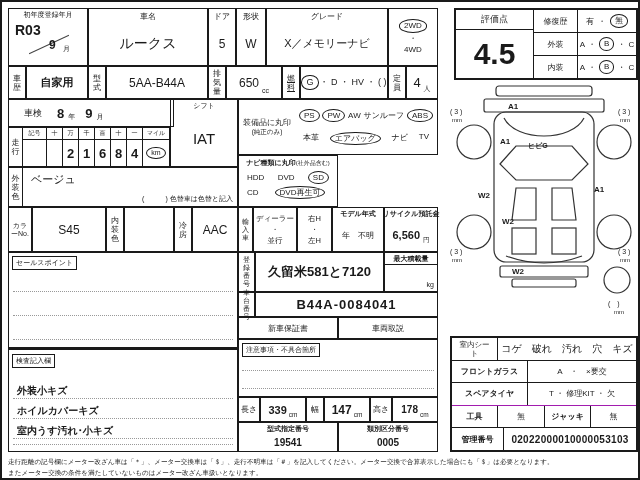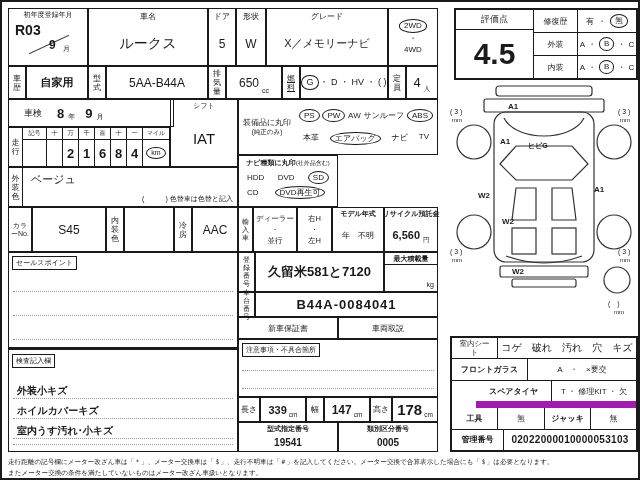--- a/index.html
+++ b/index.html
@@ -236,21 +236,21 @@
       <span style="font-size:11px;font-weight:bold;">339</span>
       <span style="font-size:6.5px;align-self:flex-end;padding-bottom:3px;">cm</span>
     </div>
     <div class="b cen" style="width:18px;font-size:8px;">幅</div>
     <div class="b cen" style="width:46px;gap:2px;">
       <span style="font-size:12px;font-weight:bold;">147</span>
       <span style="font-size:6.5px;align-self:flex-end;padding-bottom:3px;">cm</span>
     </div>
     <div class="b cen" style="width:22px;font-size:8px;">高さ</div>
     <div class="b cen" style="flex:1;gap:2px;">
-      <span style="font-size:15px;font-weight:bold;">178</span>
+      <span style="font-size:10px;font-weight:bold;">178</span>
       <span style="font-size:6.5px;align-self:flex-end;padding-bottom:3px;">cm</span>
     </div>
   </div>
 
   <div class="abs b cell" style="left:236px;top:420px;width:100px;height:30px;">
     <div class="hdr7" style="font-weight:bold;">型式指定番号</div>
     <div class="val" style="font-size:10px;font-weight:bold;">19541</div>
   </div>
   <div class="abs b cell" style="left:336px;top:420px;width:100px;height:30px;">
     <div class="hdr7" style="font-weight:bold;">類別区分番号</div>
@@ -339,21 +339,21 @@
 
   <div class="abs" style="left:448px;top:334px;width:188px;height:116px;border:2px solid #1a1a1a;display:flex;flex-direction:column;">
     <div style="flex:1;display:flex;border-bottom:1px solid #1a1a1a;">
       <div class="cen" style="width:46px;border-right:1px solid #1a1a1a;font-size:7.5px;line-height:9px;text-align:center;word-break:break-all;padding:0 5px;">室内シート</div>
       <div class="cen" style="flex:1;font-size:10px;">コゲ　破れ　汚れ　穴　キズ</div>
     </div>
     <div style="flex:1;display:flex;border-bottom:1px solid #1a1a1a;">
       <div class="cen" style="width:76px;border-right:1px solid #1a1a1a;font-size:8px;font-weight:bold;">フロントガラス</div>
       <div class="cen" style="flex:1;font-size:8px;">A　・　×要交</div>
     </div>
-    <div style="flex:1;display:flex;border-bottom:7px solid #a21caf;margin-left:24px;">
+    <div style="flex:1;display:flex;border-bottom:1px solid #a21caf;">
       <div class="cen" style="width:76px;border-right:1px solid #1a1a1a;font-size:8px;font-weight:bold;">スペアタイヤ</div>
       <div class="cen" style="flex:1;font-size:8px;">T ・ 修理KIT ・ 欠</div>
     </div>
     <div style="flex:1;display:flex;border-bottom:1px solid #1a1a1a;">
       <div class="cen" style="width:46px;border-right:1px solid #1a1a1a;font-size:8px;font-weight:bold;">工具</div>
       <div class="cen" style="width:47px;border-right:1px solid #1a1a1a;font-size:8px;">無</div>
       <div class="cen" style="width:46px;border-right:1px solid #1a1a1a;font-size:8px;font-weight:bold;">ジャッキ</div>
       <div class="cen" style="flex:1;font-size:8px;">無</div>
     </div>
     <div style="flex:1;display:flex;">

